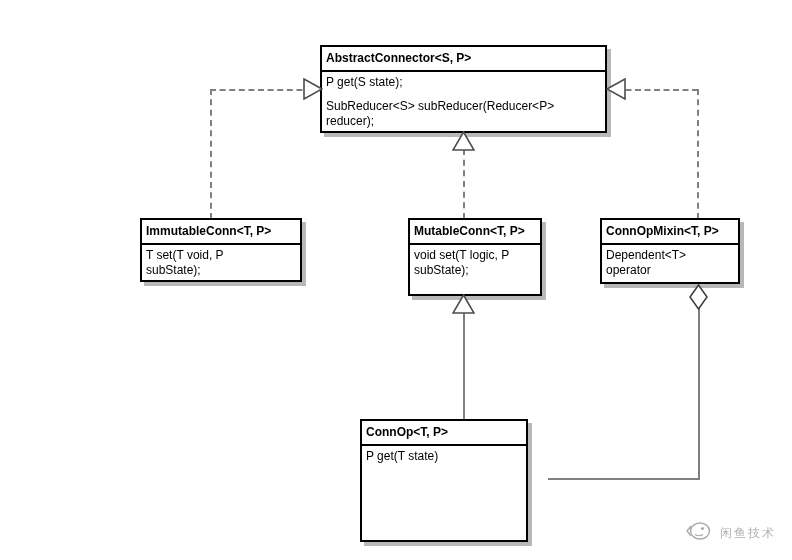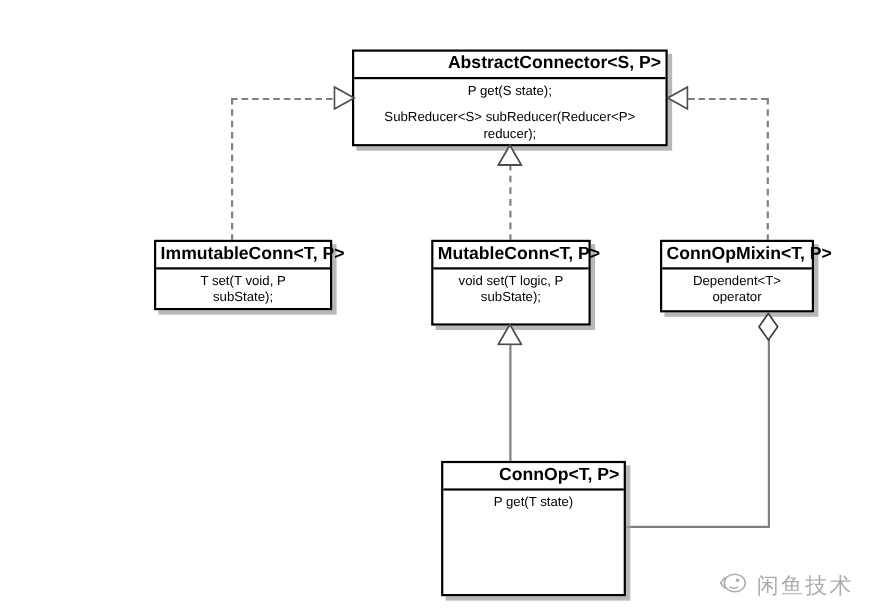--- a/index.html
+++ b/index.html
@@ -21,36 +21,35 @@
   .uml-class {
     position: absolute;
     box-sizing: border-box;
     background: #ffffff;
     border: 2px solid #000000;
     box-shadow: 4px 4px 0 0 rgba(160,160,160,0.75);
     z-index: 5;
   }
   .uml-title {
     box-sizing: border-box;
-    text-align: right;
+    text-align: left;
     font-weight: bold;
-    font-size: 16px;
+    font-size: 12px;
     line-height: 14px;
     padding: 4px 4px 5px 4px;
     border-bottom: 2px solid #000000;
     color: #000000;
     white-space: nowrap;
   }
   .uml-compartment {
     box-sizing: border-box;
     font-size: 12px;
     line-height: 15px;
     padding: 3px 4px 4px 4px;
     color: #000000;
-    text-align: center;
   }
   .uml-compartment + .uml-compartment {
     border-top: 2px solid #000000;
   }
   .uml-compartment .member {
     white-space: pre-wrap;
   }
   .uml-compartment .spacer {
     height: 9px;
   }
@@ -86,21 +85,21 @@
     right: 16px;
     bottom: 14px;
     display: flex;
     align-items: center;
     gap: 8px;
     opacity: 0.42;
     z-index: 8;
   }
   #watermark .wm-text {
     font-family: "DejaVu Sans", sans-serif;
-    font-size: 20px;
+    font-size: 12px;
     letter-spacing: 2px;
     color: #3a3a3a;
   }
 </style>
 </head>
 <body>
 
 <div id="canvas">
 
   <div class="edge seg-v-dashed" style="left:210px; top:89px; height:130px;"></div>
@@ -151,36 +150,36 @@
   </div>
 
   <div class="uml-class" style="left:140px; top:218px; width:162px; height:64px;">
     <div class="uml-title">ImmutableConn&lt;T, P&gt;</div>
     <div class="uml-compartment">
       <div class="member">T set(T void, P</div>
       <div class="member">subState);</div>
     </div>
   </div>
 
-  <div class="uml-class" style="left:392px; top:218px; width:145px; height:78px;">
+  <div class="uml-class" style="left:408px; top:218px; width:134px; height:78px;">
     <div class="uml-title">MutableConn&lt;T, P&gt;</div>
     <div class="uml-compartment">
       <div class="member">void set(T logic, P</div>
       <div class="member">subState);</div>
     </div>
   </div>
 
   <div class="uml-class" style="left:600px; top:218px; width:140px; height:66px;">
     <div class="uml-title">ConnOpMixin&lt;T, P&gt;</div>
     <div class="uml-compartment">
       <div class="member">Dependent&lt;T&gt; operator</div>
     </div>
   </div>
 
-  <div class="uml-class" style="left:401px; top:419px; width:168px; height:123px;">
+  <div class="uml-class" style="left:360px; top:419px; width:168px; height:123px;">
     <div class="uml-title">ConnOp&lt;T, P&gt;</div>
     <div class="uml-compartment">
       <div class="member">P get(T state)</div>
       <div class="spacer"></div>
       <div class="member"></div>
     </div>
   </div>
 
   <div id="watermark">
     <span>

